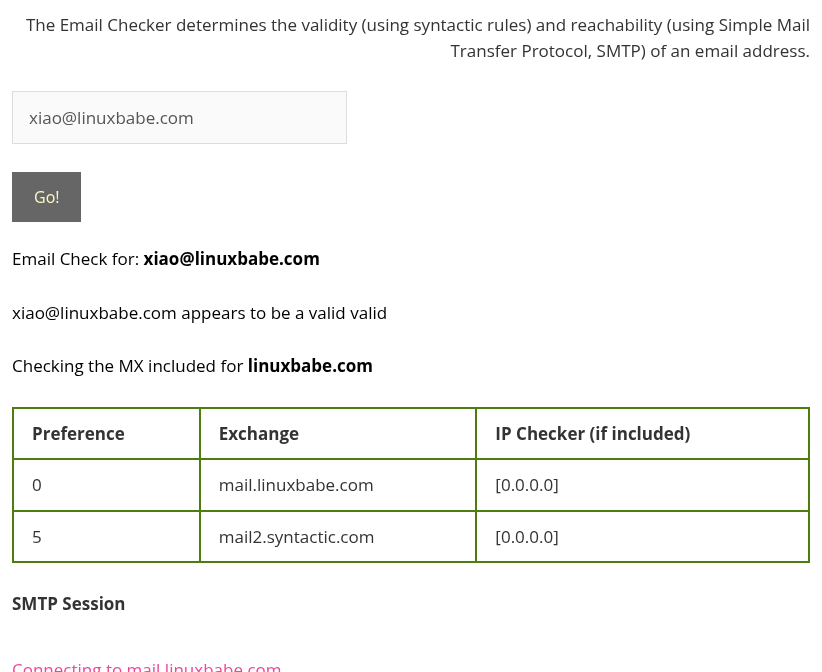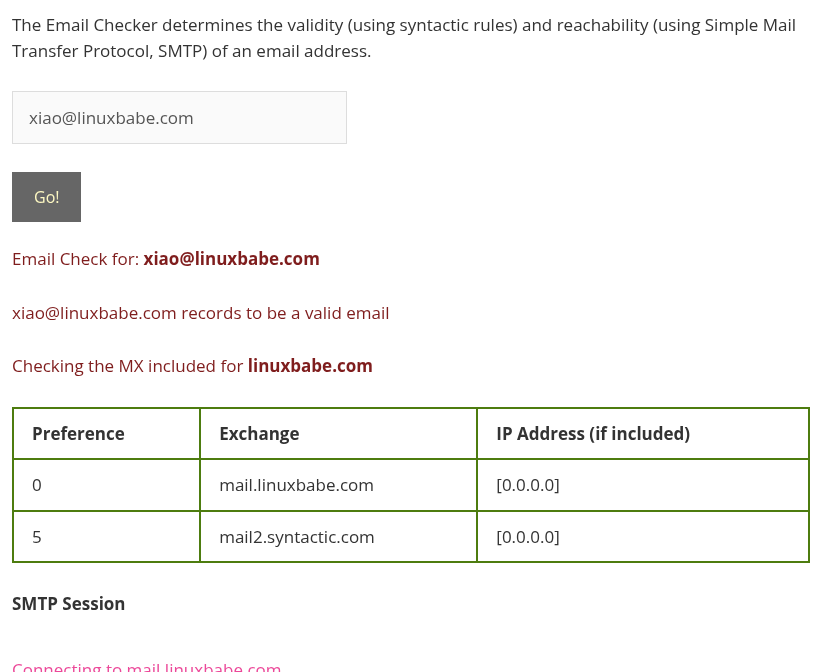--- a/index.html
+++ b/index.html
@@ -11,20 +11,21 @@
       font-family: "Segoe UI", "Open Sans", -apple-system, Helvetica, Arial, sans-serif;
       font-size: 17px;
       color: #333;
       padding: 12px;
       line-height: 1.5;
       background: #fff;
     }
     .description {
       margin-bottom: 28px;
       color: #333;
+      text-align: right;
     }
     .email-input {
       width: 335px;
       padding: 14px 16px;
       font-size: 17px;
       border: 1px solid #ddd;
       background: #fafafa;
       color: #555;
       margin-bottom: 28px;
       display: block;
@@ -36,21 +37,21 @@
       border: none;
       padding: 14px 22px;
       font-size: 16px;
       cursor: pointer;
       margin-bottom: 24px;
       display: block;
       font-family: inherit;
     }
     .result-line {
       margin-bottom: 28px;
-      color: #7f1d1d;
+      color: #000000;
     }
     .bold {
       font-weight: 700;
     }
     table {
       width: 100%;
       border-collapse: collapse;
       margin-bottom: 28px;
     }
     th, td {
@@ -81,32 +82,32 @@
 <p class="description">The Email Checker determines the validity (using syntactic rules) and reachability (using Simple Mail Transfer Protocol, SMTP) of an email address.</p>
 
 <input type="text" class="email-input" value="xiao@linuxbabe.com" style="">
 
 <button class="go-button">Go!</button>
 
 <p class="result-line">
   <span>Email Check for: </span><span class="bold">xiao@linuxbabe.com</span>
 </p>
 
-<p class="result-line">xiao@linuxbabe.com records to be a valid email</p>
+<p class="result-line">xiao@linuxbabe.com appears to be a valid valid</p>
 
 <p class="result-line">
   <span>Checking the MX included for </span><span class="bold">linuxbabe.com</span>
 </p>
 
 <table>
   <thead>
     <tr>
       <th>Preference</th>
       <th>Exchange</th>
-      <th>IP Address (if included)</th>
+      <th>IP Checker (if included)</th>
     </tr>
   </thead>
   <tbody>
     <tr>
       <td>0</td>
       <td>mail.linuxbabe.com</td>
       <td>[0.0.0.0]</td>
     </tr>
     <tr>
       <td>5</td>

